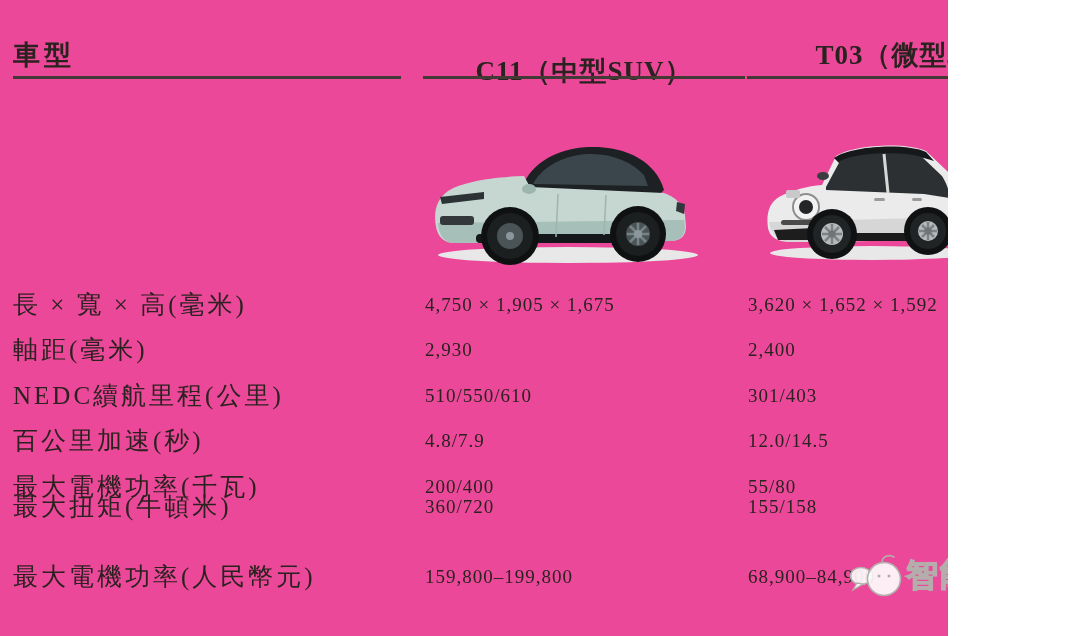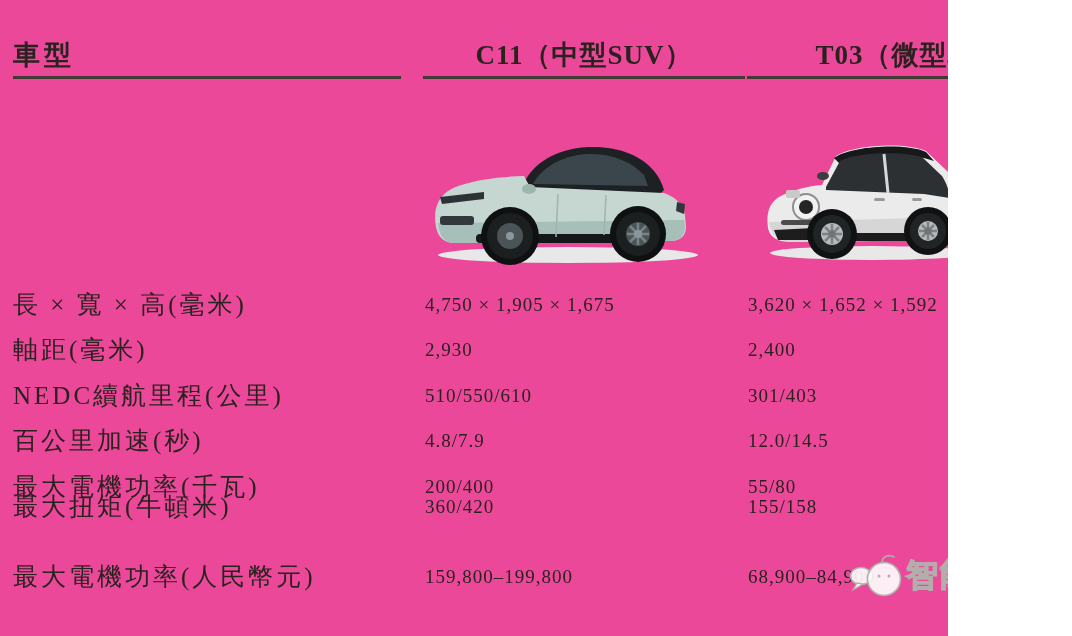--- a/index.html
+++ b/index.html
@@ -3,21 +3,21 @@
 <meta charset="utf-8">
 <style>
   html,body{margin:0;padding:0;background:#fff;}
   .page{
     position:relative;width:948px;height:636px;background:#ec4899;overflow:hidden;
     font-family:"Liberation Serif","DejaVu Serif",serif;color:#29221f;
   }
   
   .hdr{position:absolute;top:39px;font-size:27px;font-weight:700;line-height:32px;white-space:nowrap;}
   .hdr-model{left:13px;letter-spacing:4px;}
-  .hdr-c11{left:423px;width:322px;text-align:center;letter-spacing:1px;}
+  .hdr-c11{left:423px;width:322px;text-align:center;letter-spacing:1px;margin-top:16px;}
   .hdr-t03{left:747px;width:325px;text-align:center;letter-spacing:1px;}
   .rule{position:absolute;top:76px;height:3px;background:#433a36;}
   .rule-left{left:13px;width:388px;}
   .rule-mid{left:423px;width:322px;}
   .rule-right{left:747px;width:325px;}
   
   .cell{position:absolute;font-size:19px;line-height:34px;white-space:nowrap;}
   .label{left:13px;letter-spacing:3px;font-size:25px;}
   .c1{left:425px;letter-spacing:1px;}
   .c2{left:748px;letter-spacing:1px;}
@@ -133,21 +133,21 @@
 
   <div class="cell label r3">百公里加速(秒)</div>
   <div class="cell c1 r3">4.8/7.9</div>
   <div class="cell c2 r3">12.0/14.5</div>
 
   <div class="cell label r4">最大電機功率(千瓦)</div>
   <div class="cell c1 r4">200/400</div>
   <div class="cell c2 r4">55/80</div>
 
   <div class="cell label r5">最大扭矩(牛頓米)</div>
-  <div class="cell c1 r5">360/420</div>
+  <div class="cell c1 r5">360/720</div>
   <div class="cell c2 r5">155/158</div>
 
   <div class="cell label r6">最大電機功率(人民幣元)</div>
   <div class="cell c1 r6">159,800–199,800</div>
   <div class="cell c2 r6">68,900–84,900</div>
 
   <div class="watermark">
     <svg class="wm-logo" viewBox="0 0 58 52" xmlns="http://www.w3.org/2000/svg">
       <ellipse cx="13" cy="27" rx="10.5" ry="8.5" fill="rgba(255,255,255,0.9)" stroke="#b3aeab" stroke-width="1.6"></ellipse>
       <path d="M9,34 L5,41 L15,35 Z" fill="rgba(255,255,255,0.9)" stroke="#b3aeab" stroke-width="1.3"></path>

